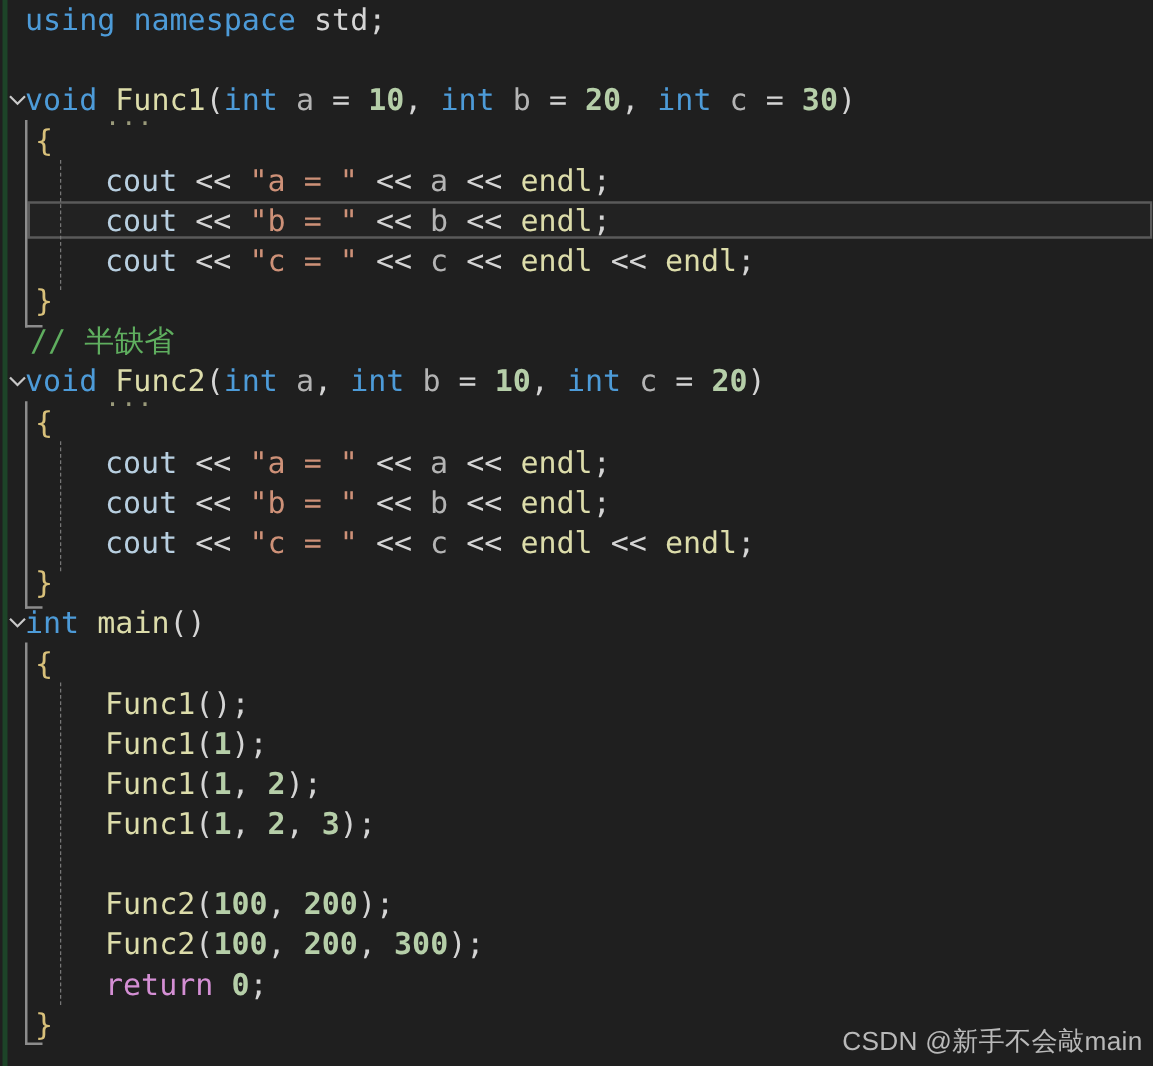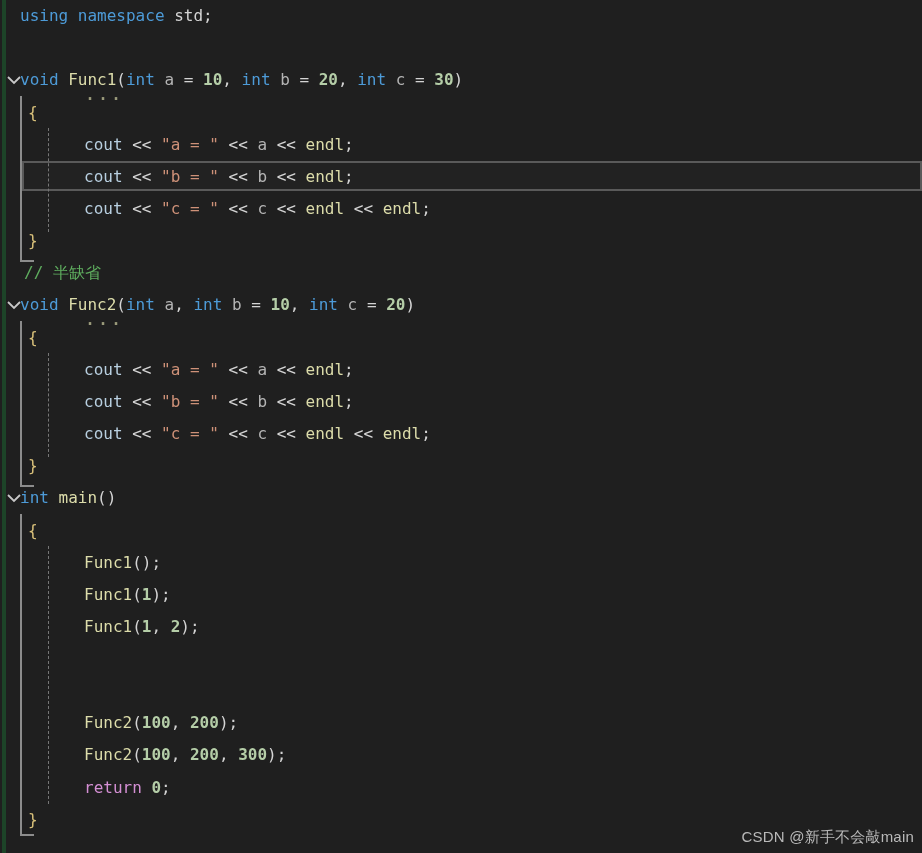--- a/index.html
+++ b/index.html
@@ -32,34 +32,34 @@
     background: #1d4428;
   }
 
   
   #watermark {
     position: absolute;
     right: 8px;
     bottom: 6px;
     color: #b9b9b9;
     font-family: "Liberation Sans", "DejaVu Sans", sans-serif;
-    font-size: 15px;
+    font-size: 21px;
     letter-spacing: .2px;
     white-space: nowrap;
     z-index: 8;
   }
 
   
   .line {
     position: absolute;
     left: 0;
     width: 922px;
     height: 32px;
     line-height: 32px;
-    font-size: 16px;
+    font-size: 24px;
     white-space: pre;
     color: #cfcfcf;
   }
   .code {
     position: absolute;
     left: 20px;
     top: 0;
     white-space: pre;
   }
 
@@ -213,20 +213,21 @@
   <div class="line" style="top:482px;"><span class="code"><span class="tok-type">int</span><span class="tok-punct"> </span><span class="tok-fn">main</span><span class="tok-paren">()</span></span></div>
 
   <div class="line" style="top:515px;"><span class="code" style="left:28px;"><span class="tok-brace">{</span></span></div>
 
   <div class="line" style="top:547px;"><span class="code" style="left:84px;"><span class="tok-fn">Func1</span><span class="tok-paren">()</span><span class="tok-punct">;</span></span></div>
 
   <div class="line" style="top:579px;"><span class="code" style="left:84px;"><span class="tok-fn">Func1</span><span class="tok-paren">(</span><span class="tok-num">1</span><span class="tok-paren">)</span><span class="tok-punct">;</span></span></div>
 
   <div class="line" style="top:611px;"><span class="code" style="left:84px;"><span class="tok-fn">Func1</span><span class="tok-paren">(</span><span class="tok-num">1</span><span class="tok-punct">, </span><span class="tok-num">2</span><span class="tok-paren">)</span><span class="tok-punct">;</span></span></div>
 
+  <div class="line" style="top:643px;"><span class="code" style="left:84px;"><span class="tok-fn">Func1</span><span class="tok-paren">(</span><span class="tok-num">1</span><span class="tok-punct">, </span><span class="tok-num">2</span><span class="tok-punct">, </span><span class="tok-num">3</span><span class="tok-paren">)</span><span class="tok-punct">;</span></span></div>
 
 
   <div class="line" style="top:707px;"><span class="code" style="left:84px;"><span class="tok-fn">Func2</span><span class="tok-paren">(</span><span class="tok-num">100</span><span class="tok-punct">, </span><span class="tok-num">200</span><span class="tok-paren">)</span><span class="tok-punct">;</span></span></div>
 
   <div class="line" style="top:739px;"><span class="code" style="left:84px;"><span class="tok-fn">Func2</span><span class="tok-paren">(</span><span class="tok-num">100</span><span class="tok-punct">, </span><span class="tok-num">200</span><span class="tok-punct">, </span><span class="tok-num">300</span><span class="tok-paren">)</span><span class="tok-punct">;</span></span></div>
 
   <div class="line" style="top:772px;"><span class="code" style="left:84px;"><span class="tok-ctrl">return</span><span class="tok-punct"> </span><span class="tok-num">0</span><span class="tok-punct">;</span></span></div>
 
   <div class="line" style="top:804px;"><span class="code" style="left:28px;"><span class="tok-brace">}</span></span></div>
 

